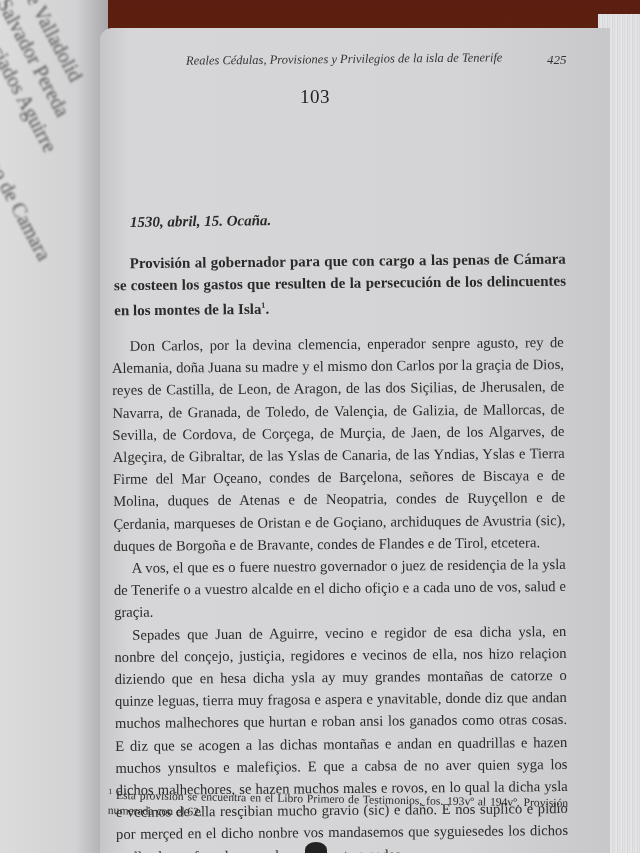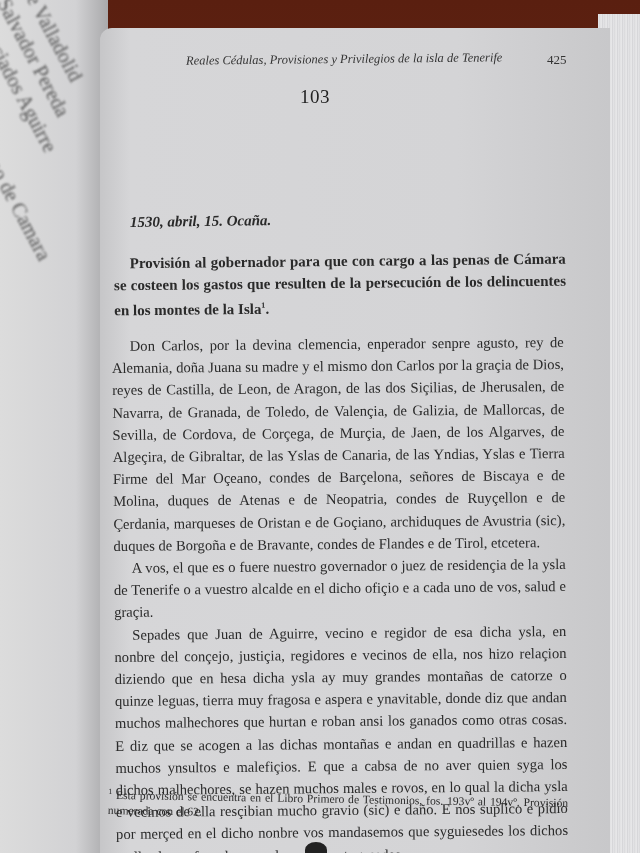--- a/index.html
+++ b/index.html
@@ -35,21 +35,21 @@
   }
   .content {
     position:absolute; left:100px; top:28px; width:500px; height:638px;
     color:#2a2a2a;
     font-family:"Liberation Serif", serif;
   }
   .running-head {
     position:absolute; left:86px; top:24px; font-style:italic; font-size:12.5px; color:#333;
     transform:rotate(-0.6deg);
   }
-  .page-number { position:absolute; left:447px; top:24px; font-size:13px; color:#333; }
+  .page-number { position:absolute; left:447px; top:24px; font-size:13px; color:#333;font-style:italic; }
   .doc-number { position:absolute; left:200px; top:58px; font-size:19px; font-weight:normal; color:#222; letter-spacing:0.5px; }
   .date-line { position:absolute; left:30px; top:185px; font-style:italic; font-weight:bold; font-size:15px; transform:rotate(-0.8deg); }
   .summary {
     position:absolute; left:14px; top:222px; width:452px; font-weight:bold; font-size:15px; line-height:22px;
     text-align:justify; text-indent:16px; transform:rotate(-0.6deg);
   }
   .body-text {
     position:absolute; left:14px; top:305px; width:452px; font-size:14.6px; line-height:22.2px;
     text-align:justify; transform:rotate(-0.5deg);
   }

